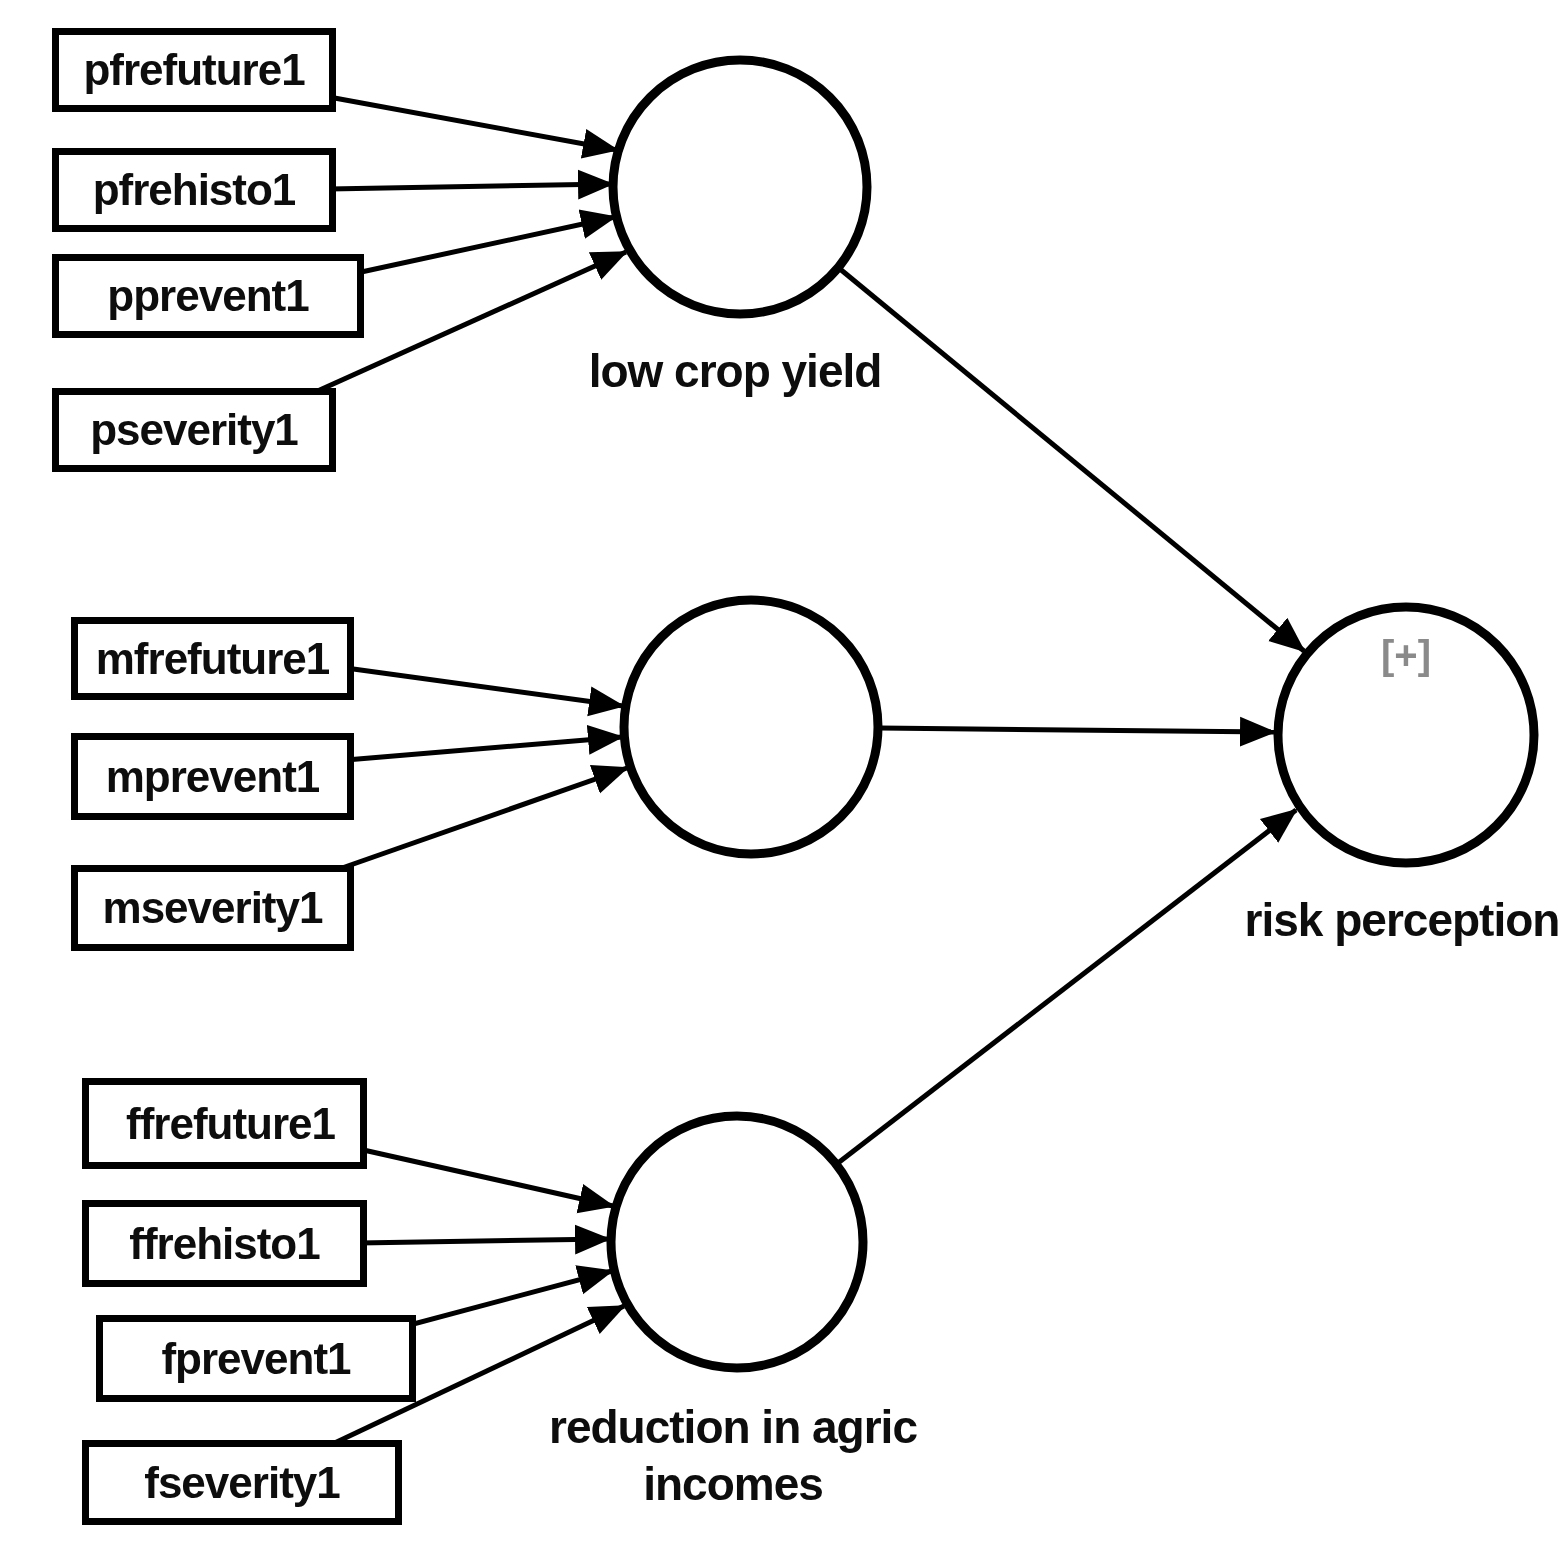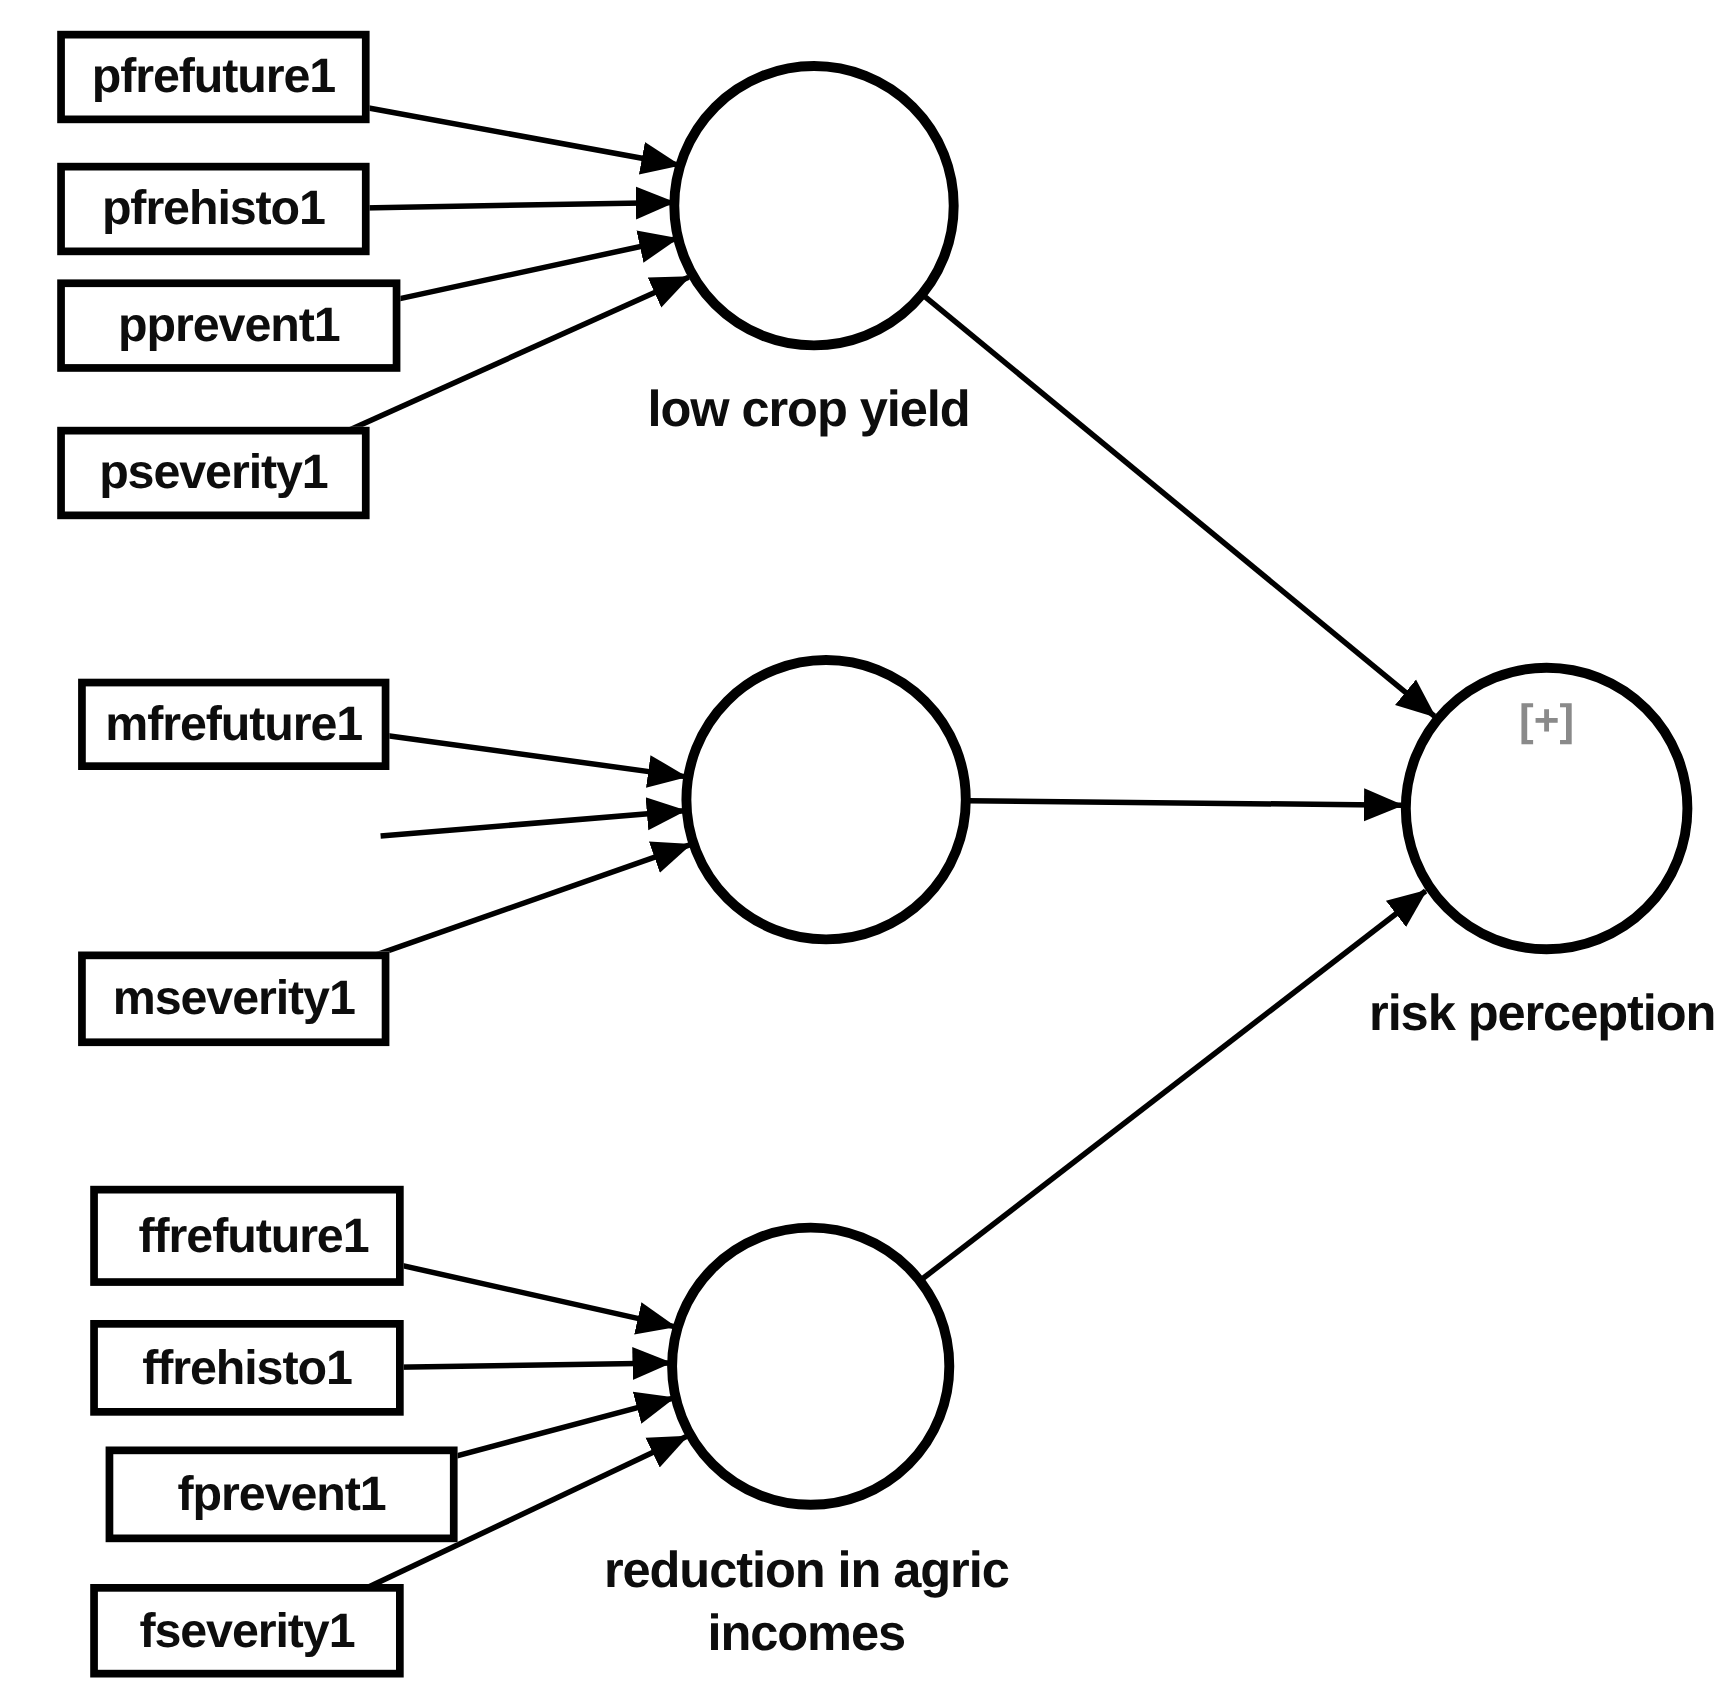--- a/index.html
+++ b/index.html
@@ -86,34 +86,37 @@
   <div class="box" style="left:18px;top:254px;width:312px;height:84px;justify-content:center;">
     <span>pprevent1</span>
   </div>
   <div class="box" style="left:18px;top:388px;width:284px;height:84px;">
     <span>pseverity1</span>
   </div>
 
   <div class="box" style="left:37px;top:617px;width:283px;height:83px;">
     <span>mfrefuture1</span>
   </div>
+  <div class="box" style="left:37px;top:733px;width:283px;height:87px;">
+    <span>mprevent1</span>
+  </div>
   <div class="box" style="left:37px;top:865px;width:283px;height:86px;">
     <span>mseverity1</span>
   </div>
 
   <div class="box" style="left:48px;top:1078px;width:285px;height:91px;padding-left:12px;">
     <span>ffrefuture1</span>
   </div>
   <div class="box" style="left:48px;top:1200px;width:285px;height:87px;">
     <span>ffrehisto1</span>
   </div>
   <div class="box" style="left:62px;top:1315px;width:320px;height:87px;">
     <span>fprevent1</span>
   </div>
-  <div class="box" style="left:48px;top:1440px;width:285px;height:85px;">
+  <div class="box" style="left:48px;top:1440px;width:320px;height:85px;">
     <span>fseverity1</span>
   </div>
 
   <div class="clabel" style="left:701px;top:343px;">
     <div>low crop yield</div>
   </div>
 
 
   <div class="clabel" style="left:699px;top:1399px;">
     <div>reduction in agric</div>

